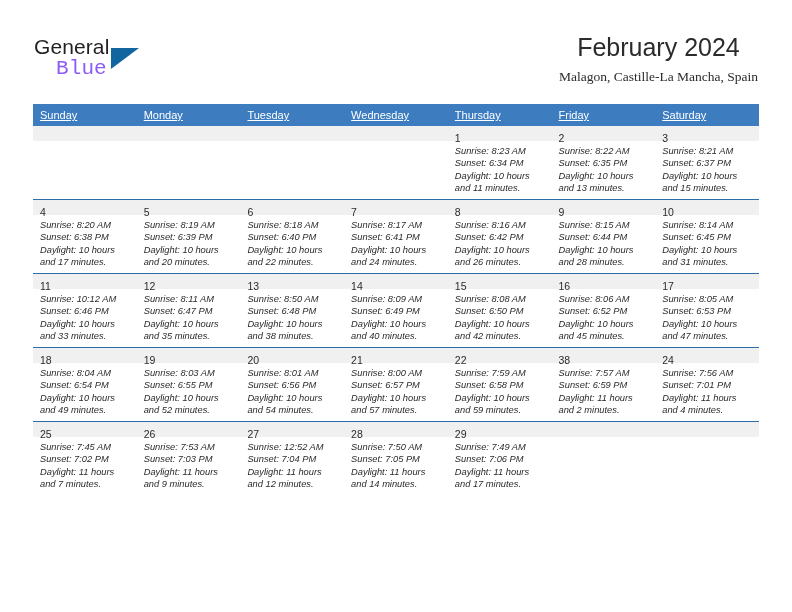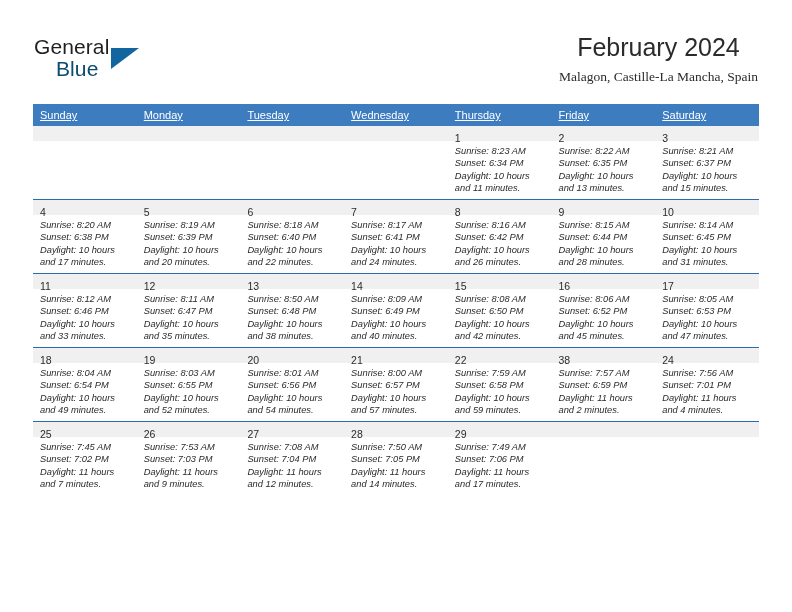--- a/index.html
+++ b/index.html
@@ -44,22 +44,22 @@
     letter-spacing: 0.1px;
     color: #231f20;
     font-family: "Liberation Sans", sans-serif;
   }
   .brand-blue {
     position: absolute;
     left: 22px;
     top: 22px;
     font-size: 21px;
     letter-spacing: 0.1px;
-    color: #0c4a6e;
-    font-family: Liberation Sans, sans-serif;
+    color: #8b5cf6;
+    font-family: Liberation Mono, monospace;
   }
   .brand-triangle {
     position: absolute;
     left: 77px;
     top: 13px;
     width: 0;
     height: 0;
     border-left: 28px solid #12659f;
     border-bottom: 21px solid transparent;
   }
@@ -281,21 +281,21 @@
               <div class="cell-line">Sunset: 6:45 PM</div>
               <div class="cell-line">Daylight: 10 hours</div>
               <div class="cell-line">and 31 minutes.</div>
             </div>
           </td>
         </tr>
         <tr class="week-row">
           <td>
             <div class="daynum-band"><span class="daynum">11</span></div>
             <div class="cell-body">
-              <div class="cell-line">Sunrise: 8:12 AM</div>
+              <div class="cell-line">Sunrise: 10:12 AM</div>
               <div class="cell-line">Sunset: 6:46 PM</div>
               <div class="cell-line">Daylight: 10 hours</div>
               <div class="cell-line">and 33 minutes.</div>
             </div>
           </td>
           <td>
             <div class="daynum-band"><span class="daynum">12</span></div>
             <div class="cell-body">
               <div class="cell-line">Sunrise: 8:11 AM</div>
               <div class="cell-line">Sunset: 6:47 PM</div>
@@ -429,21 +429,21 @@
             <div class="cell-body">
               <div class="cell-line">Sunrise: 7:53 AM</div>
               <div class="cell-line">Sunset: 7:03 PM</div>
               <div class="cell-line">Daylight: 11 hours</div>
               <div class="cell-line">and 9 minutes.</div>
             </div>
           </td>
           <td>
             <div class="daynum-band"><span class="daynum">27</span></div>
             <div class="cell-body">
-              <div class="cell-line">Sunrise: 7:08 AM</div>
+              <div class="cell-line">Sunrise: 12:52 AM</div>
               <div class="cell-line">Sunset: 7:04 PM</div>
               <div class="cell-line">Daylight: 11 hours</div>
               <div class="cell-line">and 12 minutes.</div>
             </div>
           </td>
           <td>
             <div class="daynum-band"><span class="daynum">28</span></div>
             <div class="cell-body">
               <div class="cell-line">Sunrise: 7:50 AM</div>
               <div class="cell-line">Sunset: 7:05 PM</div>

